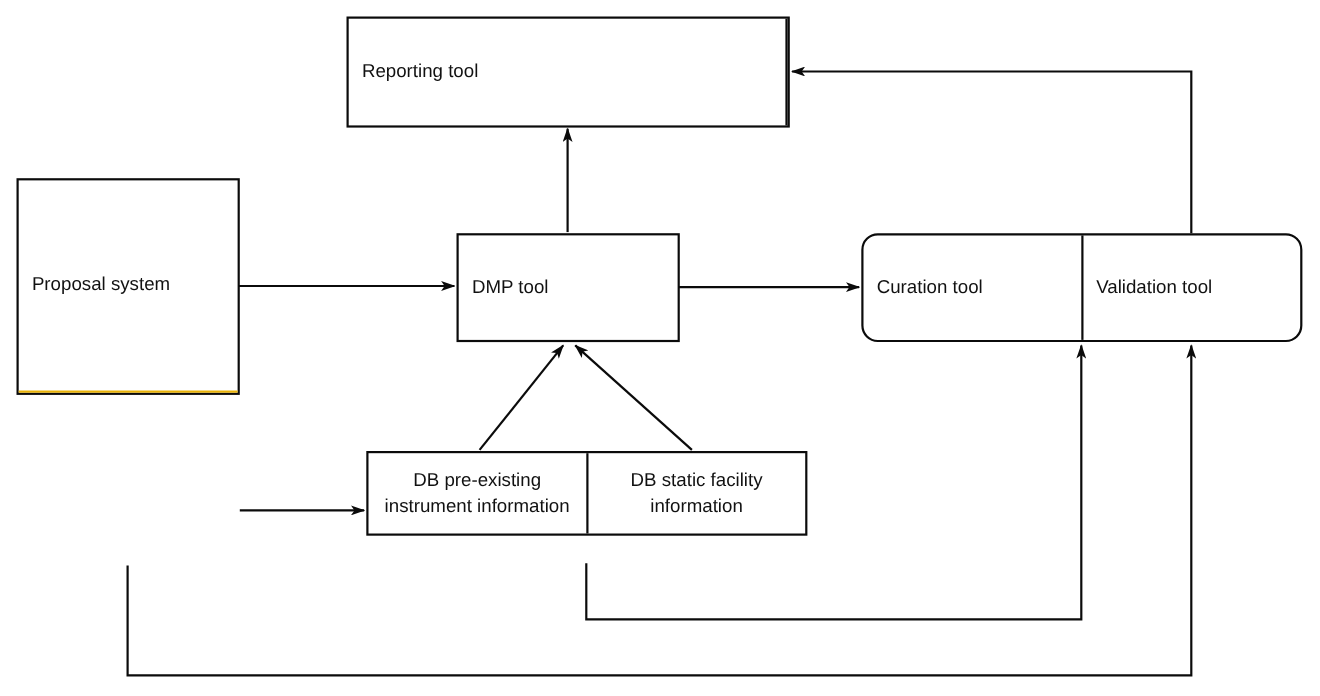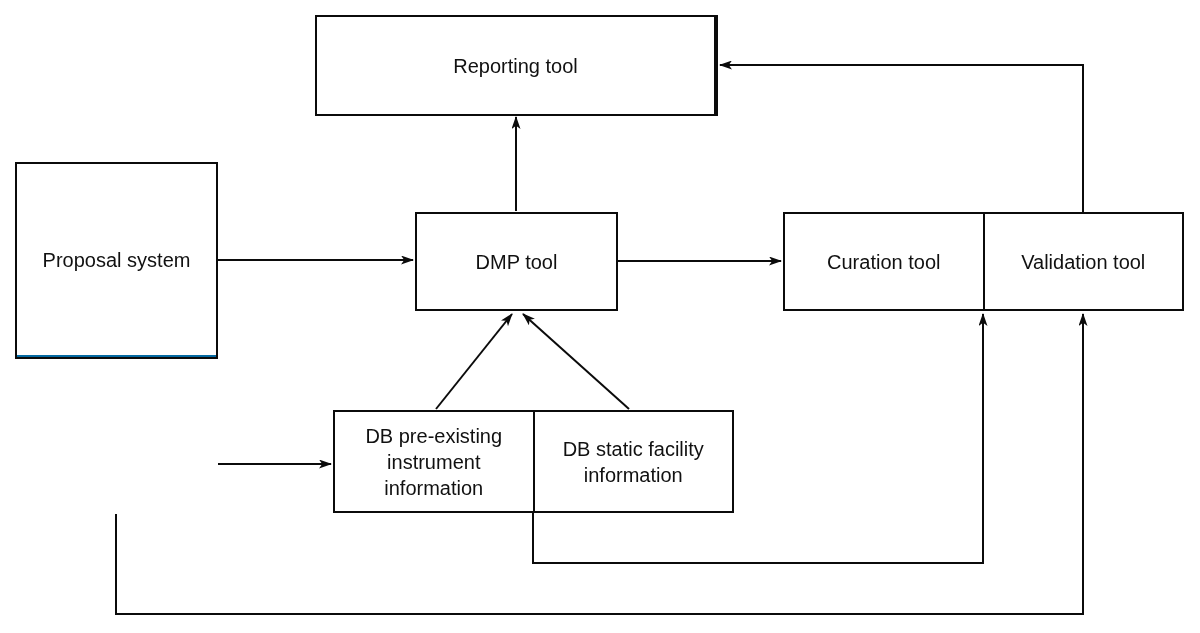--- a/index.html
+++ b/index.html
@@ -22,28 +22,27 @@
     border: 2px solid #0b0b0b;
     background: #ffffff;
     display: flex;
   }
   .row { flex-direction: row; }
   .col { flex-direction: column; }
   .cell {
     flex: 1 1 0;
     display: flex;
     align-items: center;
-    justify-content: center;
     text-align: center;
-    font-size: 20px;
+    font-size: 17px;
     line-height: 1.3;
   }
   .cell span { display: block; padding: 0 12px; max-width: 180px; }
   .div-r { border-right: 2px solid #0b0b0b; }
-  .div-b { border-bottom: 2px solid #0369a1; }
+  .div-b { border-bottom: 2px solid #eab308; }
   #edges {
     position: absolute;
     left: 0; top: 0;
     width: 1200px; height: 633px;
     pointer-events: none;
   }
   #edges line, #edges polyline {
     stroke: #0b0b0b;
     stroke-width: 2;
     fill: none;
@@ -65,31 +64,31 @@
       <span>Proposal system</span>
     </div>
   </div>
 
   <div class="box row" style="left:415px; top:212px; width:203px; height:99px;">
     <div class="cell">
       <span>DMP tool</span>
     </div>
   </div>
 
-  <div class="box row" style="left:783px; top:212px; width:401px; height:99px;">
+  <div class="box row" style="left:783px; top:212px; width:401px; height:99px;border-radius:15px;">
     <div class="cell div-r">
       <span>Curation tool</span>
     </div>
     <div class="cell">
       <span>Validation tool</span>
     </div>
   </div>
 
 
-  <div class="box row" style="left:333px; top:410px; width:401px; height:103px;">
+  <div class="box row" style="left:333px; top:410px; width:401px; height:77px;">
     <div class="cell div-r">
       <span>DB pre-existing instrument information</span>
     </div>
     <div class="cell">
       <span>DB static facility information</span>
     </div>
   </div>
 
   <svg id="edges" viewBox="0 0 1200 633">
     <defs>

